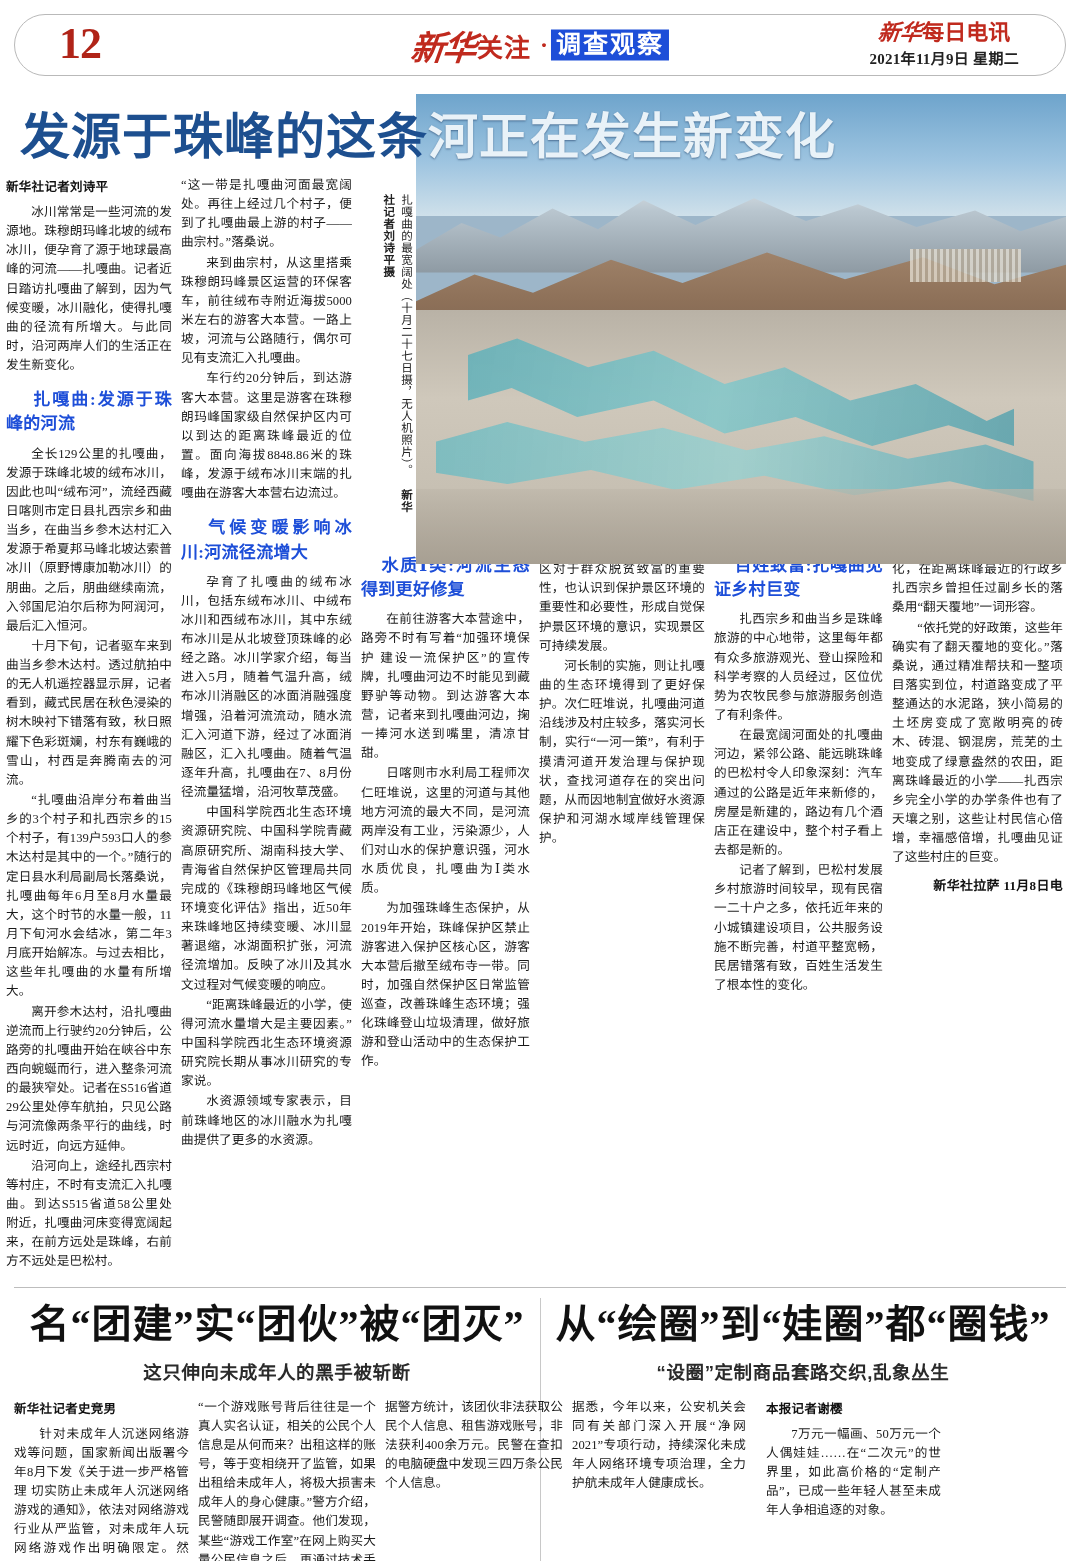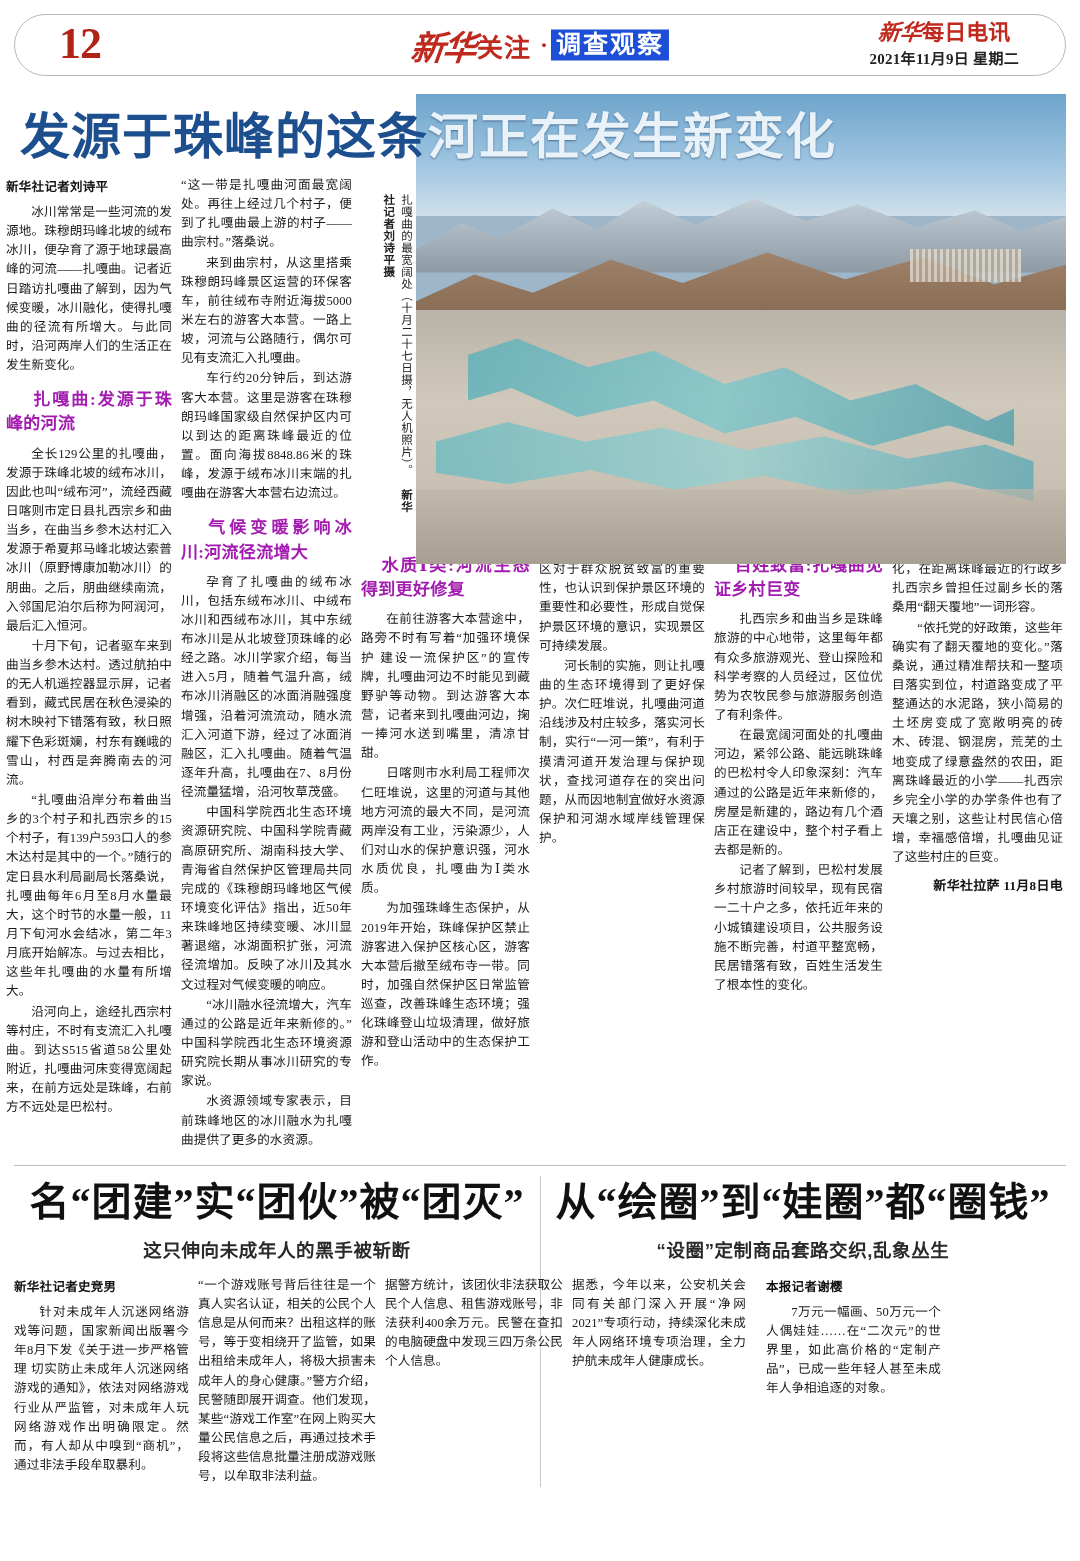--- a/index.html
+++ b/index.html
@@ -221,21 +221,21 @@
     color:#1a1a1a;
     letter-spacing:.1px;
   }
   h3.sub{
     font-size:17px;
     font-weight:700;
     line-height:1.42;
     margin:13px 0 8px 0;
     text-align:justify;
     text-indent:1.6em;
-    color:#a21caf;
+    color:#1d4ed8;
     letter-spacing:.3px;
   }
   h3.sub.nc{text-indent:1.2em;}
   .dateline{
     text-align:right;
     font-size:13px;
     font-weight:700;
     margin-top:8px;
     letter-spacing:.3px;
   }
@@ -341,31 +341,32 @@
 
     <div class="art1-body clearfix">
 
       <div class="col" style="width:175px;padding-right:9px;">
         <div class="byline">新华社记者刘诗平</div>
         <p class="t">冰川常常是一些河流的发源地。珠穆朗玛峰北坡的绒布冰川，便孕育了源于地球最高峰的河流——扎嘎曲。记者近日踏访扎嘎曲了解到，因为气候变暖，冰川融化，使得扎嘎曲的径流有所增大。与此同时，沿河两岸人们的生活正在发生新变化。</p>
         <h3 class="sub">扎嘎曲:发源于珠峰的河流</h3>
         <p class="t">全长129公里的扎嘎曲，发源于珠峰北坡的绒布冰川，因此也叫“绒布河”，流经西藏日喀则市定日县扎西宗乡和曲当乡，在曲当乡参木达村汇入发源于希夏邦马峰北坡达索普冰川（原野博康加勒冰川）的朋曲。之后，朋曲继续南流，入邻国尼泊尔后称为阿润河，最后汇入恒河。</p>
         <p class="t">十月下旬，记者驱车来到曲当乡参木达村。透过航拍中的无人机遥控器显示屏，记者看到，藏式民居在秋色浸染的树木映衬下错落有致，秋日照耀下色彩斑斓，村东有巍峨的雪山，村西是奔腾南去的河流。</p>
         <p class="t">“扎嘎曲沿岸分布着曲当乡的3个村子和扎西宗乡的15个村子，有139户593口人的参木达村是其中的一个。”随行的定日县水利局副局长落桑说，扎嘎曲每年6月至8月水量最大，这个时节的水量一般，11月下旬河水会结冰，第二年3月底开始解冻。与过去相比，这些年扎嘎曲的水量有所增大。</p>
+        <p class="t">离开参木达村，沿扎嘎曲逆流而上行驶约20分钟后，公路旁的扎嘎曲开始在峡谷中东西向蜿蜒而行，进入整条河流的最狭窄处。记者在S516省道29公里处停车航拍，只见公路与河流像两条平行的曲线，时远时近，向远方延伸。</p>
         <p class="t">沿河向上，途经扎西宗村等村庄，不时有支流汇入扎嘎曲。到达S515省道58公里处附近，扎嘎曲河床变得宽阔起来，在前方远处是珠峰，右前方不远处是巴松村。</p>
       </div>
 
       <div class="col" style="width:180px;padding-right:9px;">
         <p class="t" style="text-indent:0;">“这一带是扎嘎曲河面最宽阔处。再往上经过几个村子，便到了扎嘎曲最上游的村子——曲宗村。”落桑说。</p>
         <p class="t">来到曲宗村，从这里搭乘珠穆朗玛峰景区运营的环保客车，前往绒布寺附近海拔5000米左右的游客大本营。一路上坡，河流与公路随行，偶尔可见有支流汇入扎嘎曲。</p>
         <p class="t">车行约20分钟后，到达游客大本营。这里是游客在珠穆朗玛峰国家级自然保护区内可以到达的距离珠峰最近的位置。面向海拔8848.86米的珠峰，发源于绒布冰川末端的扎嘎曲在游客大本营右边流过。</p>
         <h3 class="sub">气候变暖影响冰川:河流径流增大</h3>
         <p class="t">孕育了扎嘎曲的绒布冰川，包括东绒布冰川、中绒布冰川和西绒布冰川，其中东绒布冰川是从北坡登顶珠峰的必经之路。冰川学家介绍，每当进入5月，随着气温升高，绒布冰川消融区的冰面消融强度增强，沿着河流流动，随水流汇入河道下游，经过了冰面消融区，汇入扎嘎曲。随着气温逐年升高，扎嘎曲在7、8月份径流量猛增，沿河牧草茂盛。</p>
         <p class="t">中国科学院西北生态环境资源研究院、中国科学院青藏高原研究所、湖南科技大学、青海省自然保护区管理局共同完成的《珠穆朗玛峰地区气候环境变化评估》指出，近50年来珠峰地区持续变暖、冰川显著退缩，冰湖面积扩张，河流径流增加。反映了冰川及其水文过程对气候变暖的响应。</p>
-        <p class="t">“冰川融水径流增大，汽车通过的公路是近年来新修的。”中国科学院西北生态环境资源研究院长期从事冰川研究的专家说。</p>
+        <p class="t">“距离珠峰最近的小学，使得河流水量增大是主要因素。”中国科学院西北生态环境资源研究院长期从事冰川研究的专家说。</p>
         <p class="t">水资源领域专家表示，目前珠峰地区的冰川融水为扎嘎曲提供了更多的水资源。</p>
       </div>
 
       <div class="col" style="width:648px;height:365px;"></div>
 
       <div class="col" style="width:178px;padding-right:9px;clear:none;">
         <h3 class="sub nc">水质Ⅰ类:河流生态得到更好修复</h3>
         <p class="t">在前往游客大本营途中，路旁不时有写着“加强环境保护 建设一流保护区”的宣传牌，扎嘎曲河边不时能见到藏野驴等动物。到达游客大本营，记者来到扎嘎曲河边，掬一捧河水送到嘴里，清凉甘甜。</p>
         <p class="t">日喀则市水利局工程师次仁旺堆说，这里的河道与其他地方河流的最大不同，是河流两岸没有工业，污染源少，人们对山水的保护意识强，河水水质优良，扎嘎曲为Ⅰ类水质。</p>
         <p class="t">为加强珠峰生态保护，从2019年开始，珠峰保护区禁止游客进入保护区核心区，游客大本营后撤至绒布寺一带。同时，加强自然保护区日常监管巡查，改善珠峰生态环境；强化珠峰登山垃圾清理，做好旅游和登山活动中的生态保护工作。</p>

